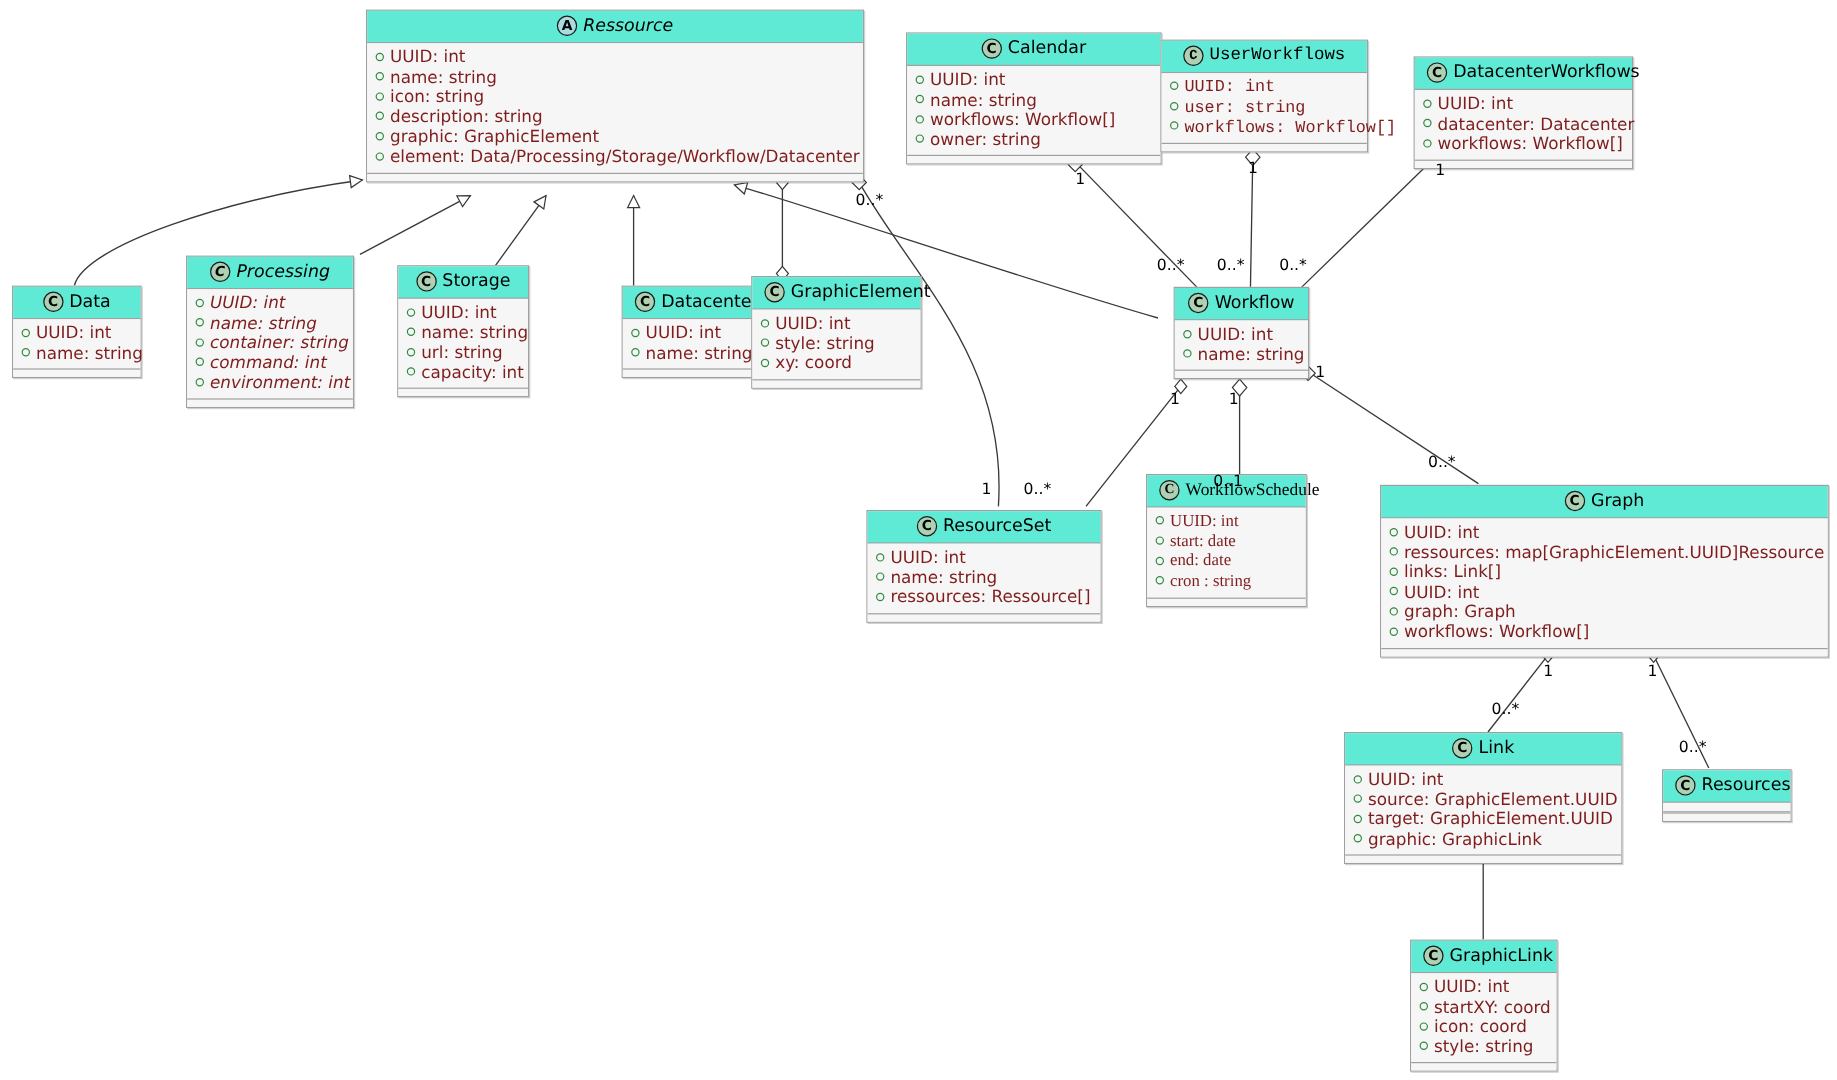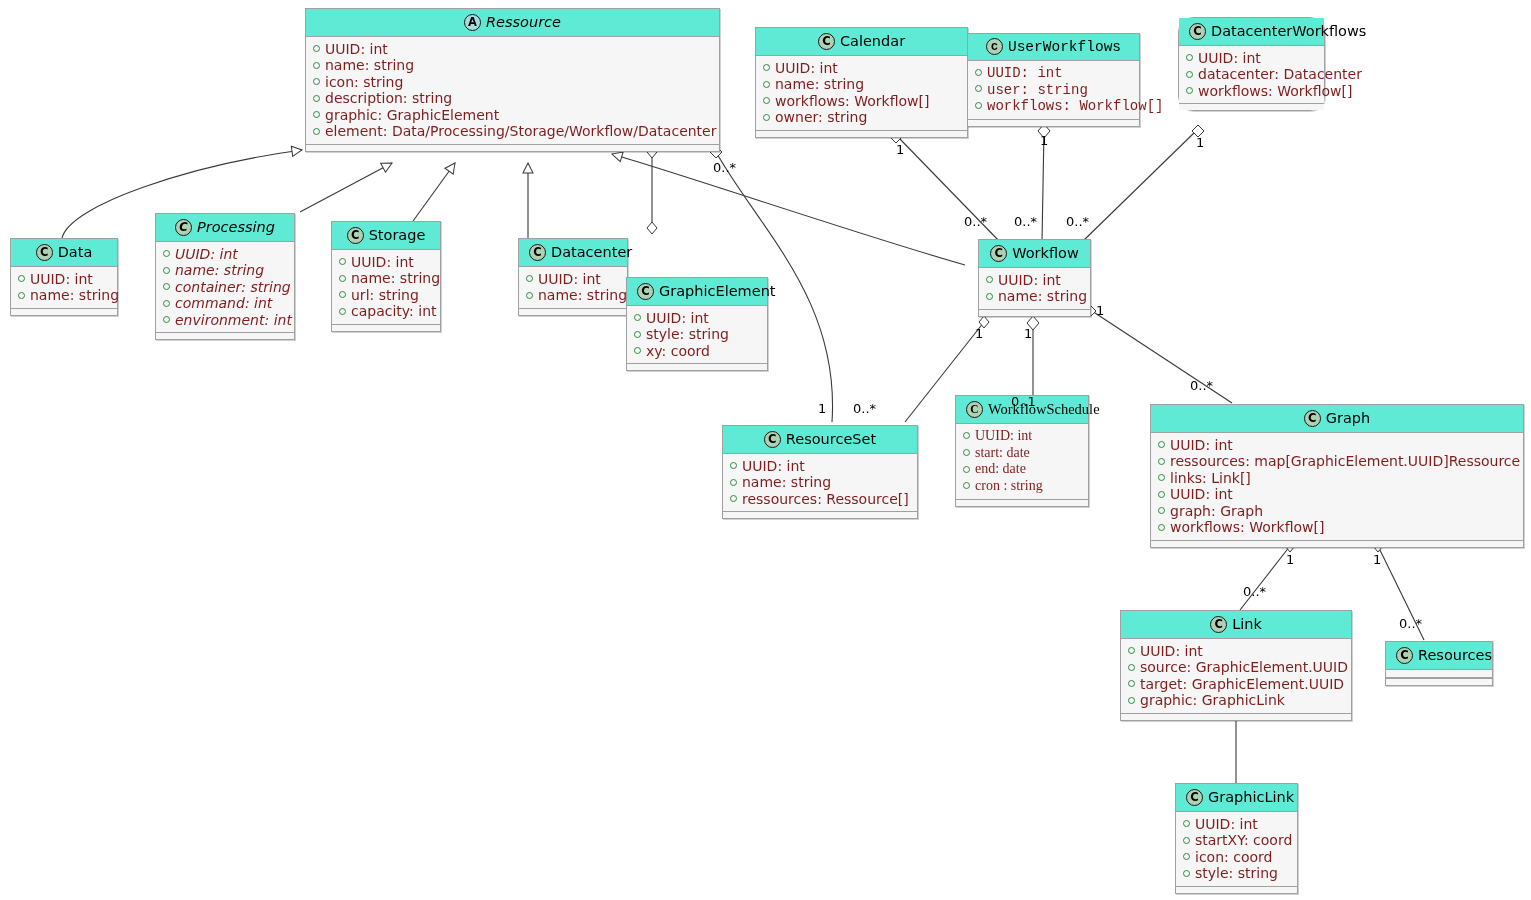--- a/index.html
+++ b/index.html
@@ -194,21 +194,21 @@
   <div class="cls-head">
     <span class="badge c">C</span><span class="cls-title">Datacenter</span>
   </div>
   <div class="cls-attrs">
     <div class="attr"><span class="vis"></span><span>UUID: int</span></div>
     <div class="attr"><span class="vis"></span><span>name: string</span></div>
   </div>
   <div class="cls-foot"></div>
 </div>
 
-<div class="cls-box" style="left:626px;top:230px;width:142px;margin-top:47px;">
+<div class="cls-box" style="left:626px;top:230px;width:142px;">
   <div class="cls-head">
     <span class="badge c">C</span><span class="cls-title">GraphicElement</span>
   </div>
   <div class="cls-attrs">
     <div class="attr"><span class="vis"></span><span>UUID: int</span></div>
     <div class="attr"><span class="vis"></span><span>style: string</span></div>
     <div class="attr"><span class="vis"></span><span>xy: coord</span></div>
   </div>
   <div class="cls-foot"></div>
 </div>
@@ -231,21 +231,21 @@
     <span class="badge c">C</span><span class="cls-title">UserWorkflows</span>
   </div>
   <div class="cls-attrs">
     <div class="attr"><span class="vis"></span><span>UUID: int</span></div>
     <div class="attr"><span class="vis"></span><span>user: string</span></div>
     <div class="attr"><span class="vis"></span><span>workflows: Workflow[]</span></div>
   </div>
   <div class="cls-foot"></div>
 </div>
 
-<div class="cls-box" style="left:1178px;top:17px;width:147px;border-radius:15px;">
+<div class="cls-box" style="left:1178px;top:47px;width:183px;">
   <div class="cls-head">
     <span class="badge c">C</span><span class="cls-title">DatacenterWorkflows</span>
   </div>
   <div class="cls-attrs">
     <div class="attr"><span class="vis"></span><span>UUID: int</span></div>
     <div class="attr"><span class="vis"></span><span>datacenter: Datacenter</span></div>
     <div class="attr"><span class="vis"></span><span>workflows: Workflow[]</span></div>
   </div>
   <div class="cls-foot"></div>
 </div>

